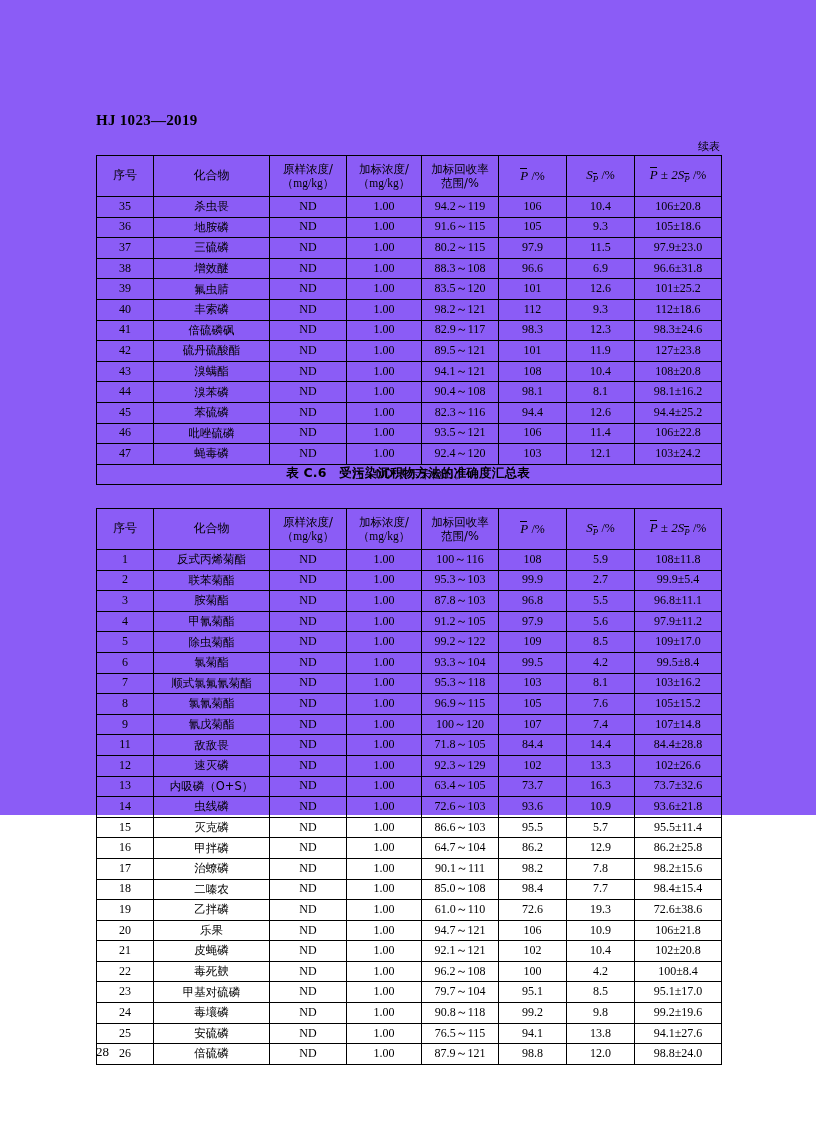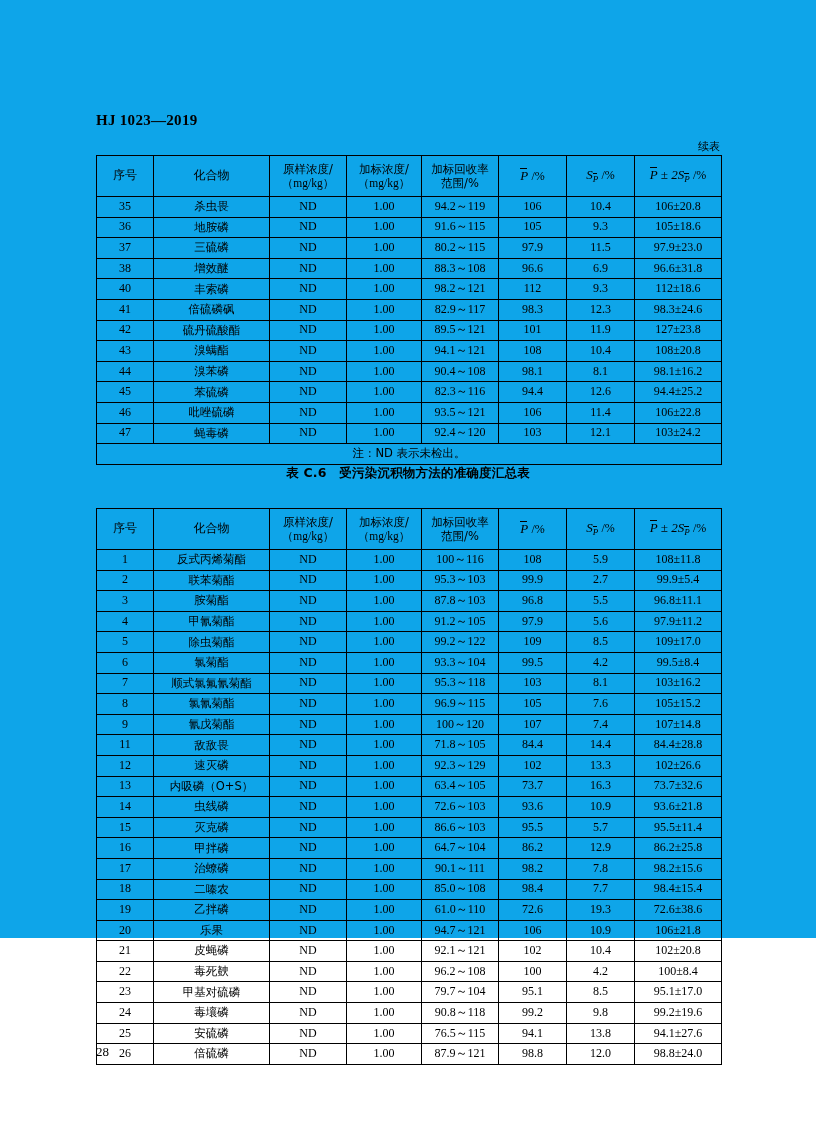--- a/index.html
+++ b/index.html
@@ -12,22 +12,22 @@
     height: 1145px;
     font-family: "Liberation Serif", "DejaVu Serif", serif;
     color: #000000;
     position: relative;
     overflow: hidden;
   }
   .page {
     position: absolute;
     left: 0; top: 0;
     width: 816px;
-    height: 938px;
-    background: #0ea5e9;
+    height: 815px;
+    background: #8b5cf6;
   }
   .doc-header {
     position: absolute;
     left: 96px;
     top: 112px;
     font-size: 15px;
     font-weight: bold;
     letter-spacing: 0.3px;
   }
   .continued-label {
@@ -239,20 +239,30 @@
             <td class="num">38</td>
             <td class="cn">增效醚</td>
             <td class="num">ND</td>
             <td class="num">1.00</td>
             <td class="num">88.3～108</td>
             <td class="num">96.6</td>
             <td class="num">6.9</td>
             <td class="num">96.6±31.8</td>
           </tr>
         <tr>
+            <td class="num">39</td>
+            <td class="cn">氟虫腈</td>
+            <td class="num">ND</td>
+            <td class="num">1.00</td>
+            <td class="num">83.5～120</td>
+            <td class="num">101</td>
+            <td class="num">12.6</td>
+            <td class="num">101±25.2</td>
+          </tr>
+        <tr>
             <td class="num">40</td>
             <td class="cn">丰索磷</td>
             <td class="num">ND</td>
             <td class="num">1.00</td>
             <td class="num">98.2～121</td>
             <td class="num">112</td>
             <td class="num">9.3</td>
             <td class="num">112±18.6</td>
           </tr>
         <tr>

